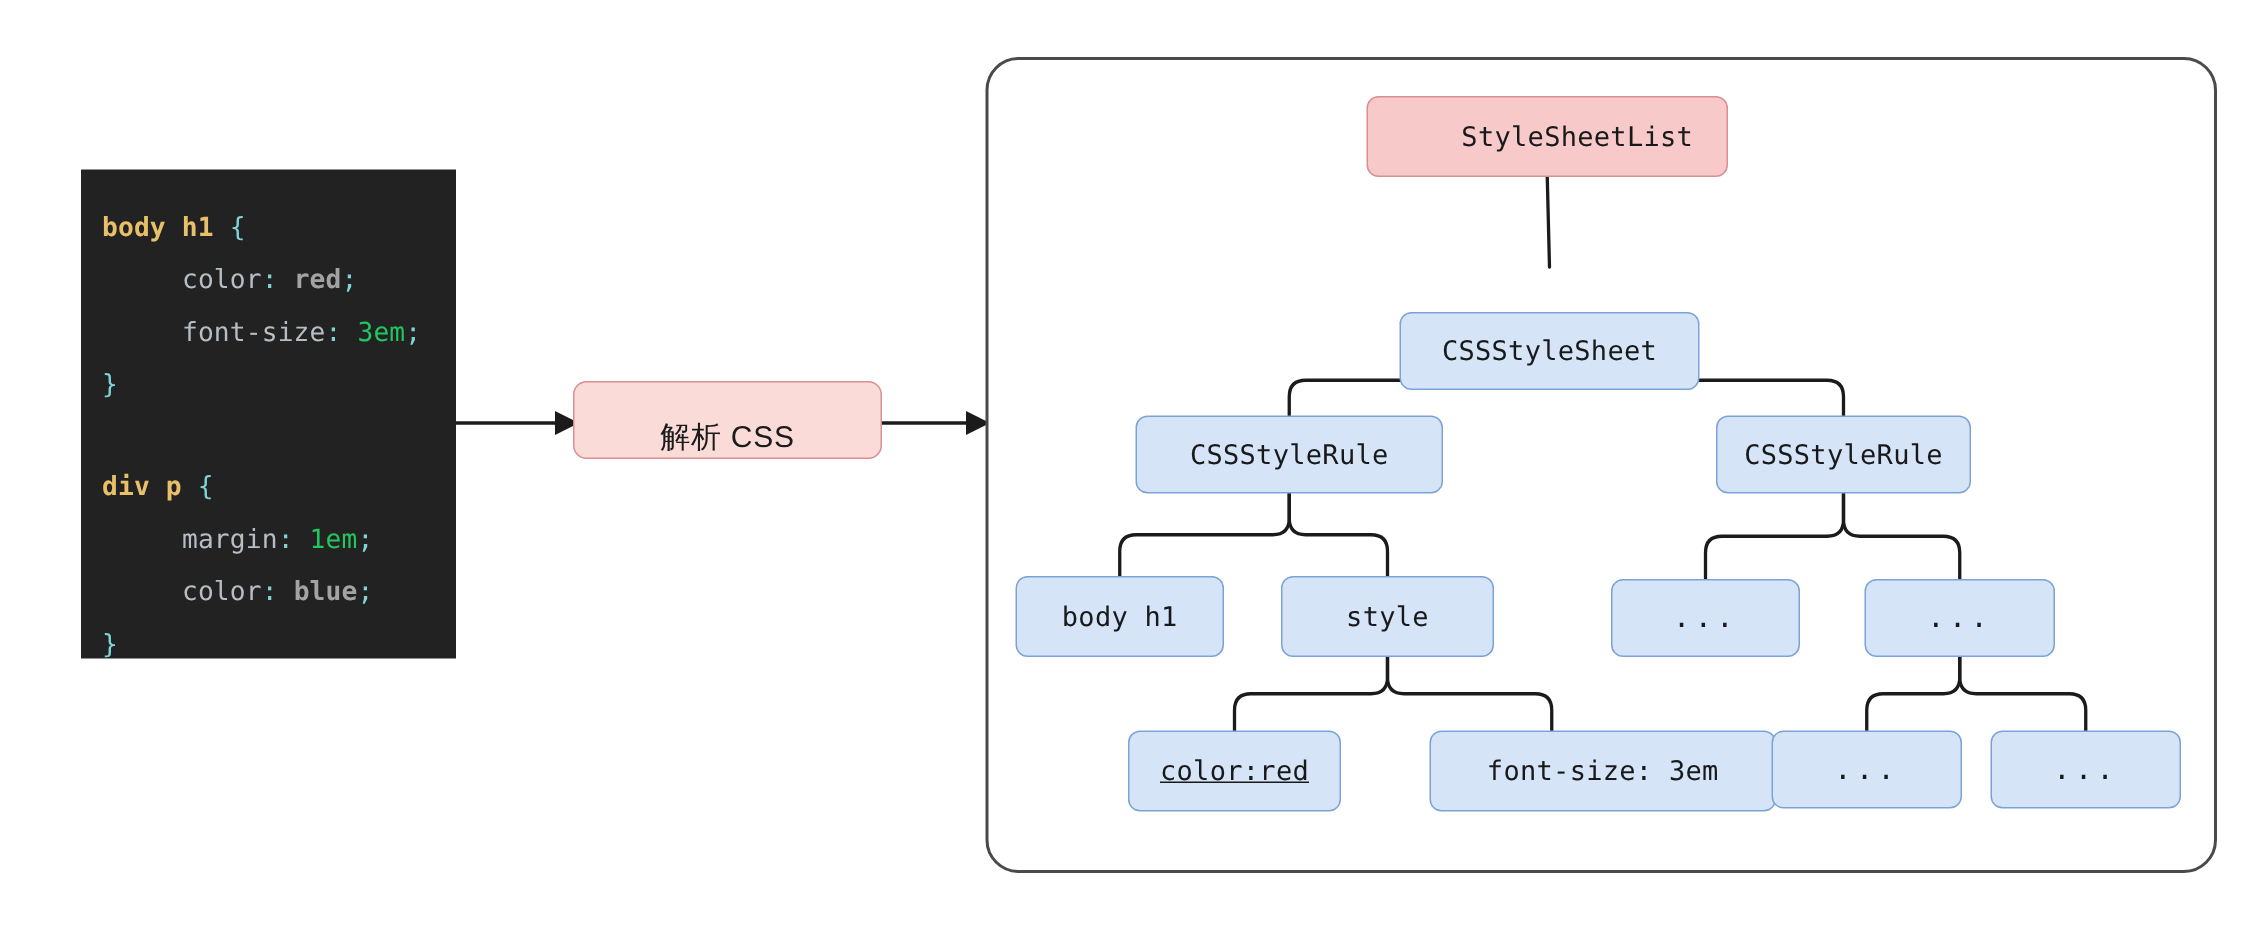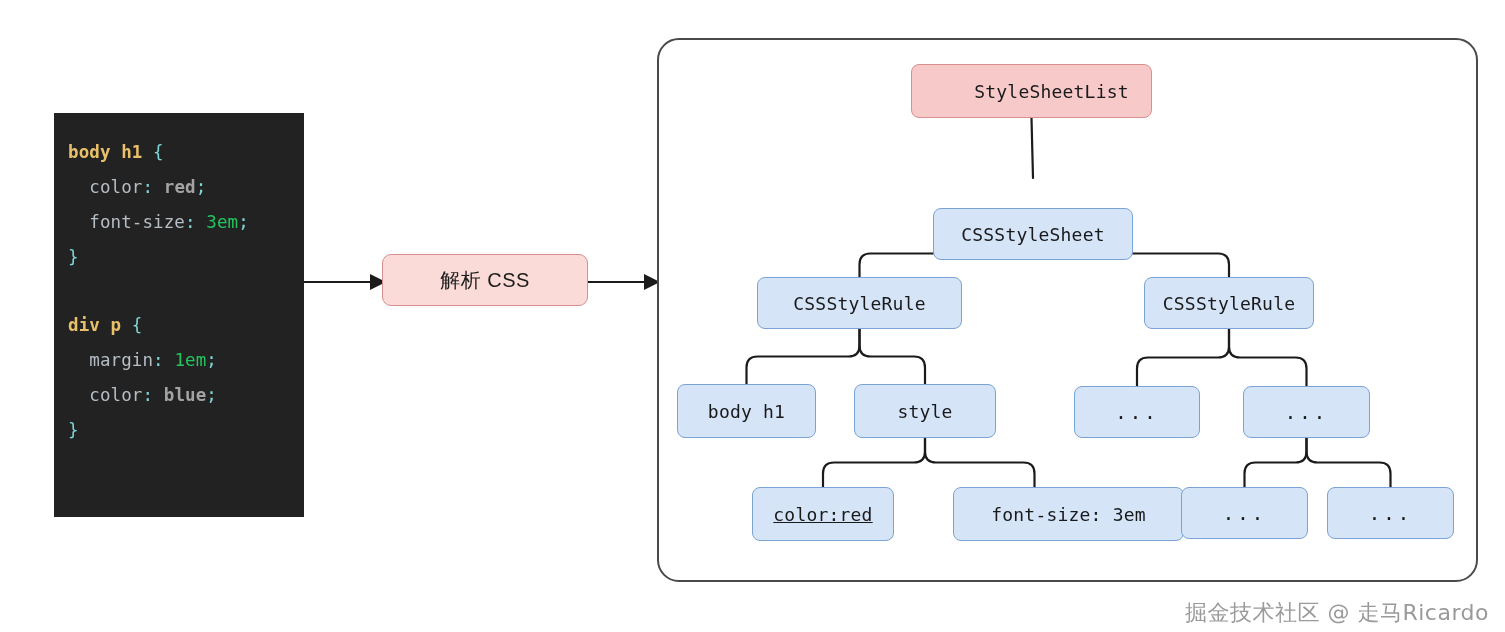--- a/index.html
+++ b/index.html
@@ -18,53 +18,53 @@
     height: 632px;
     background: #ffffff;
   }
 
   
   #code-block {
     position: absolute;
     left: 54px;
     top: 113px;
     width: 250px;
-    height: 404px;
+    height: 326px;
     background: #222222;
     padding: 22px 4px 14px 14px;
     font-family: "DejaVu Sans Mono", "Liberation Mono", monospace;
     font-size: 17.5px;
     line-height: 35px;
     white-space: pre;
     letter-spacing: 0.1px;
   }
   .ln { display: block; height: 35px; }
   .blank { display: block; height: 33px; }
   .sel   { color: #e8c06a; font-weight: bold; }
   .brace { color: #7fd4d6; }
-  .prop  { color: #b6bdc4; }
+  .prop  { color: #b6bdc4; margin-left: 32px; }
   .punc  { color: #7fd4d6; }
   .kw    { color: #a3a3a3; font-weight: bold; }
   .num   { color: #22c55e; font-weight: normal; }
 
   
   .arrow-svg { position: absolute; overflow: visible; }
 
   
   #parse-css-box {
     position: absolute;
     left: 382px;
     top: 254px;
     width: 206px;
     height: 52px;
     background: #fadbd8;
     border: 1.6px solid #d98f91;
     border-radius: 9px;
     display: flex;
-    align-items: center;
+    align-items: flex-end;
     justify-content: center;
     font-size: 20px;
     color: #1b1b1b;
     letter-spacing: 0.5px;
   }
 
   
   #tree-container {
     position: absolute;
     left: 657px;
@@ -239,15 +239,14 @@
         <span>font-size: 3em</span>
       </div>
       <div class="node blue dots" style="left: 1181px; top: 487px; width: 127px; height: 52px;">
         <span>...</span>
       </div>
       <div class="node blue dots" style="left: 1327px; top: 487px; width: 127px; height: 52px;">
         <span>...</span>
       </div>
     </div>
 
-  <div id="watermark">掘金技术社区 @ 走马Ricardo</div>
 
 </div>
 
 </body></html>

